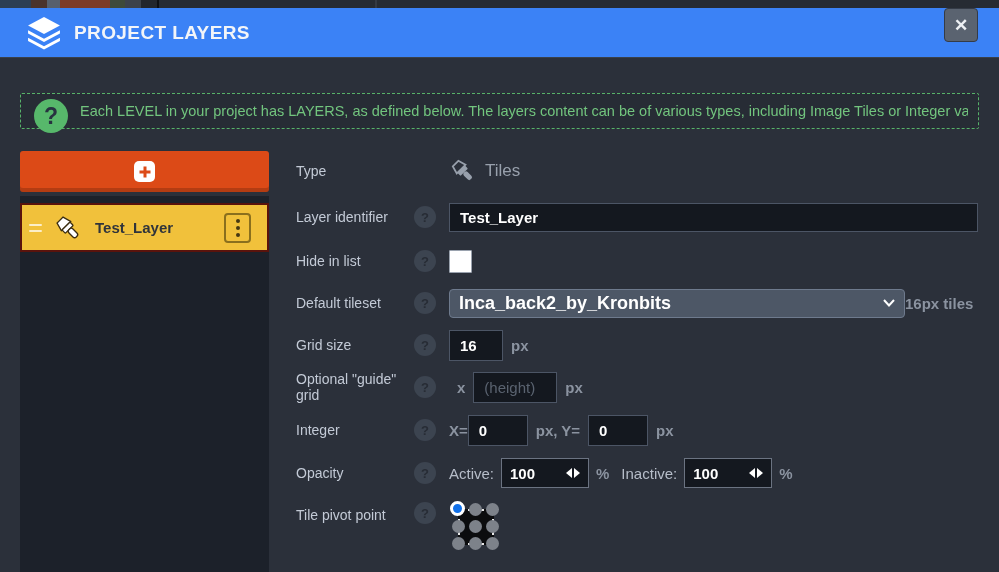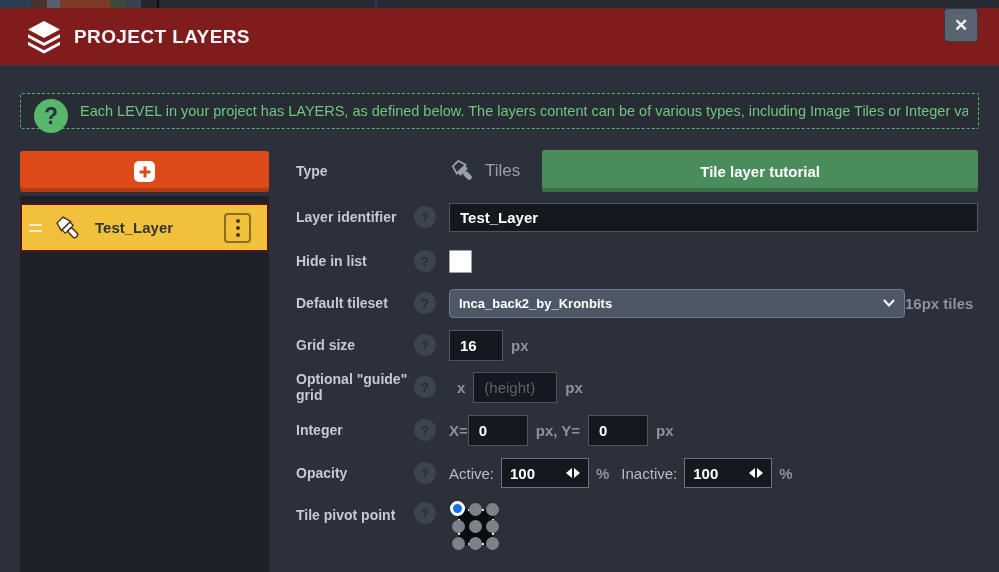--- a/index.html
+++ b/index.html
@@ -4,21 +4,21 @@
 <style>
   * { margin:0; padding:0; box-sizing:border-box; }
   html,body { background:#16181d; }
   body { font-family:"Liberation Sans", sans-serif; }
   #screen { position:relative; width:999px; height:572px; background:#2b303a; overflow:hidden; }
 
   
   .app-strip { position:absolute; left:0; top:0; width:999px; height:8px; background:#262b33; }
 
   
-  .titlebar { position:absolute; left:0; top:8px; width:999px; height:58px; background:#7f1d1d;
+  .titlebar { position:absolute; left:0; top:8px; width:999px; height:50px; background:#3b82f6;
               border-bottom:1px solid #394049; display:flex; align-items:center; }
   .layers-icon { margin-left:26px; width:36px; height:34px; flex-shrink:0; }
   .dialog-title { margin-left:12px; color:#f3f5f8; font-size:19px; font-weight:700; letter-spacing:.4px; }
   .close-btn { position:absolute; right:21px; top:8px; width:34px; height:34px; background:#5a6370;
                border:1px solid #343b47; border-radius:4px; color:#edf0f4; font-size:17px; font-weight:700;
                display:flex; align-items:center; justify-content:center; cursor:pointer; }
 
   
   .banner { position:absolute; left:20px; top:93px; width:959px; height:36px; background:#272c35;
             border:1px dashed #57b269; border-radius:2px; }
@@ -45,42 +45,42 @@
   .drag-handle i { display:block; height:2px; background:rgba(255,255,255,.72); border-radius:1px; }
   .layer-brush { margin-left:11px; width:30px; height:30px; flex-shrink:0; }
   .layer-name { margin-left:12px; color:#30343b; font-size:15px; font-weight:700; }
   .kebab-btn { margin-left:auto; margin-right:16px; width:27px; height:30px; border:2px solid #8a6f1d;
                border-radius:4px; display:flex; flex-direction:column; align-items:center; justify-content:center;
                gap:3px; cursor:pointer; }
   .kebab-btn i { width:4px; height:4px; border-radius:50%; background:#463812; }
 
   
   .row { position:absolute; left:296px; right:21px; height:42px; display:flex; align-items:center; }
-  .flabel { width:118px; flex-shrink:0; color:#c3cad6; font-size:14px; font-weight:700; }
+  .flabel { width:118px; flex-shrink:0; color:#c3cad6; font-size:14px; font-weight:400; }
   .help { width:22px; height:22px; flex-shrink:0; margin-right:13px; border-radius:50%; background:#3c4450;
           color:#272c35; font-size:13px; font-weight:700; display:flex; align-items:center; justify-content:center;
           cursor:pointer; }
   .help.ghost { visibility:hidden; }
 
   .tinput { background:#14181f; border:1px solid #4c5565; color:#fff; font-family:inherit;
             font-size:15px; font-weight:700; height:31px; padding:0 10px; outline:none; }
   .tinput::placeholder { color:#5a6370; font-weight:400; }
 
   .type-brush { width:28px; height:28px; flex-shrink:0; }
   .type-name { margin-left:8px; color:#98a0ac; font-size:17px; }
   .tutorial-btn { flex:1; margin-left:22px; height:42px; background:#4b8c5c; border:none; border-radius:2px;
                   color:#fff; font-size:15px; font-weight:700; font-family:inherit;
                   box-shadow:inset 0 -4px rgba(0,0,0,.2); cursor:pointer; }
 
   .ident-input { flex:1; height:29px; }
 
   .checkbox { width:23px; height:23px; background:#fff; border:1px solid #9aa2ae; border-radius:1px; cursor:pointer; }
 
   .tileset-select { width:456px; height:29px; background:#4d5766; border:1px solid #6e7a8d; border-radius:4px;
-                    display:flex; align-items:center; padding:0 9px; color:#fff; font-size:13px; font-weight:700;
+                    display:flex; align-items:center; padding:0 9px; color:#fff; font-size:18px; font-weight:700;
                     cursor:pointer;text-align:right; }
   .tileset-select svg { margin-left:auto; }
   .unit { color:#8b93a0; font-size:15px; font-weight:700; }
   .lbl-gray { color:#8b93a0; font-size:15px; font-weight:700; }
   .lbl-light { color:#b6bdc9; font-size:15px; }
 
   .grid-input { width:54px; }
   .guide-input { width:84px; }
   .off-input { width:60px; }
 
@@ -167,21 +167,20 @@
     <span class="flabel">Type</span>
     <span class="help ghost"></span>
     <svg class="type-brush" viewBox="0 0 32 32">
       <g transform="rotate(-45 16 16)">
         <path d="M9 13 h14 l-2.5 -9 h-9 z" fill="none" stroke="#98a0ac" stroke-width="2"></path>
         <rect x="10" y="13" width="12" height="5" rx="1" fill="#98a0ac"></rect>
         <rect x="13" y="18" width="6" height="11" rx="2.5" fill="#98a0ac"></rect>
       </g>
     </svg>
     <span class="type-name">Tiles</span>
-    <button class="tutorial-btn">Tile layer tutorial</button>
   </div>
 
   <div class="row" style="top:196px">
     <span class="flabel">Layer identifier</span>
     <span class="help">?</span>
     <input class="tinput ident-input" value="Test_Layer" style="">
   </div>
 
   <div class="row" style="top:240px">
     <span class="flabel">Hide in list</span>

